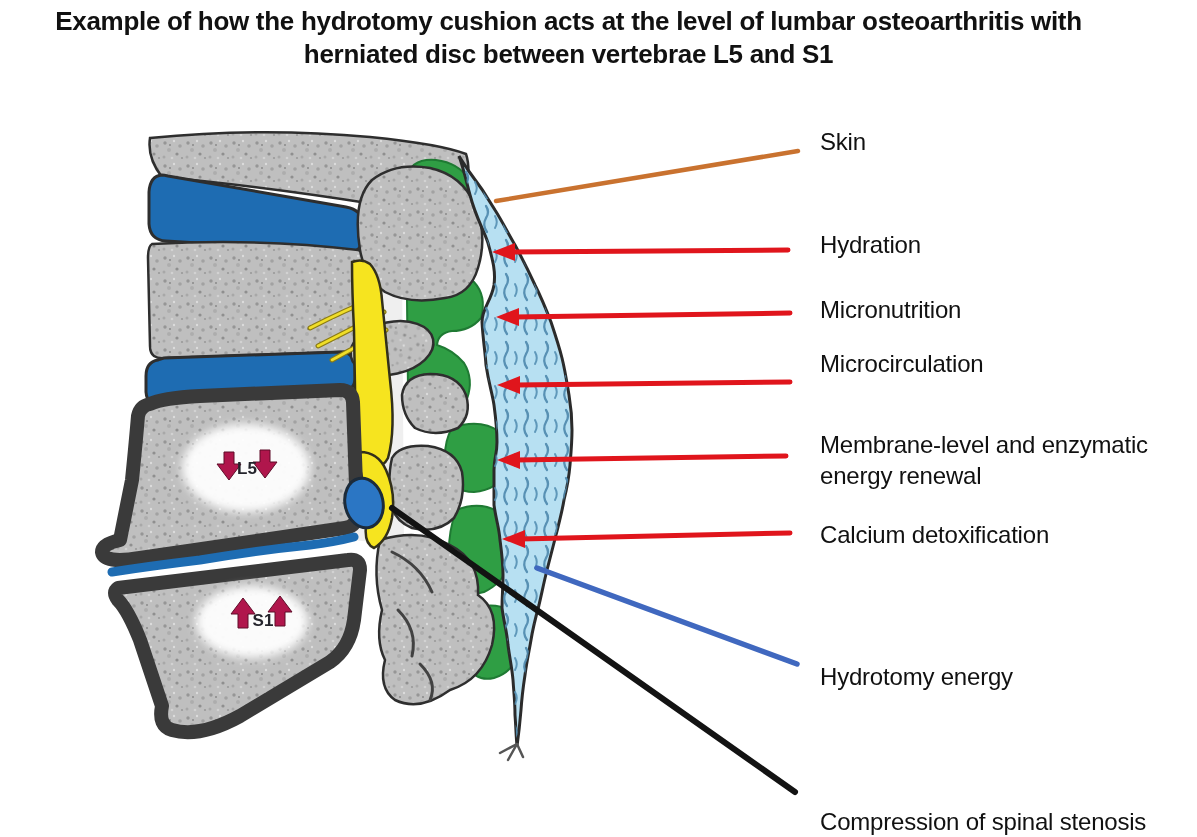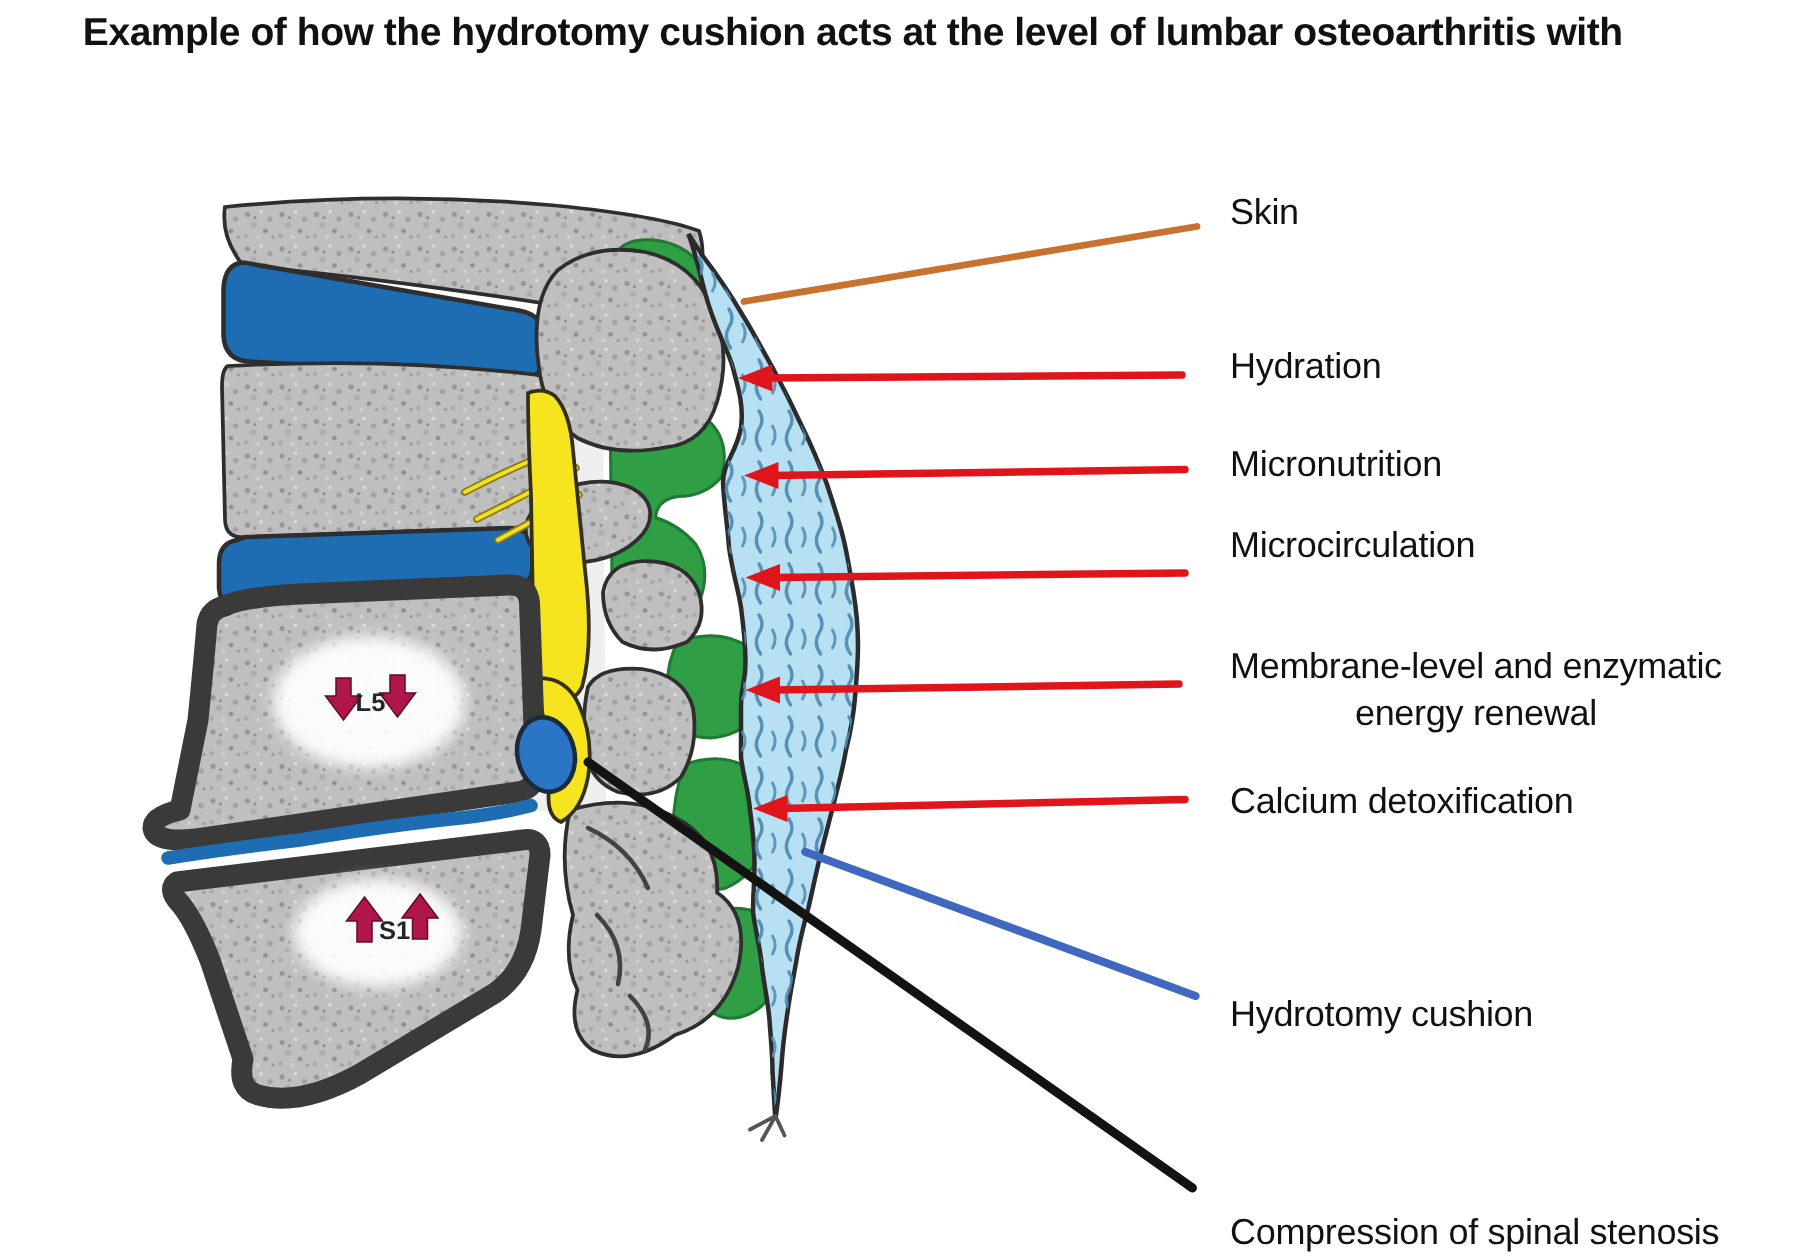--- a/index.html
+++ b/index.html
@@ -4,21 +4,21 @@
 <style>
   html,body{margin:0;padding:0;background:#ffffff;}
   body{position:relative;width:1197px;height:837px;overflow:hidden;
        font-family:"Liberation Sans",sans-serif;}
   .title{position:absolute;top:5px;left:0;width:1137px;text-align:center;
          font-weight:700;font-size:26px;line-height:33px;color:#111;
          letter-spacing:-0.3px;}
   .title span{display:block;}
   .lbl{position:absolute;left:820px;font-weight:400;font-size:24px;
        line-height:31px;color:#111;white-space:nowrap;letter-spacing:-0.2px;}
-  .lbl span{display:block;text-align:center;}
+  .lbl span{display:block;}
   #fig{position:absolute;top:0;left:0;}
   .figtext{font-family:"Liberation Sans",sans-serif;font-weight:700;}
 </style>
 </head>
 <body>
 
 <svg id="fig" width="1197" height="837" viewBox="0 0 1197 837">
   <defs>
     <pattern id="speck" width="23" height="23" patternUnits="userSpaceOnUse">
       <rect width="23" height="23" fill="#bfbfbf"></rect>
@@ -156,27 +156,28 @@
     <polygon points="502,539 525,530 525,548" fill="#e0151c"></polygon>
 
     <line x1="537" y1="568" x2="797" y2="664" stroke-width="5.5" stroke="#4068bf"></line>
 
     <line x1="392" y1="508" x2="795" y2="792" stroke-width="6" stroke="#131313"></line>
   </g>
 </svg>
 
 <div class="title">
   <span>Example of how the hydrotomy cushion acts at the level of lumbar osteoarthritis with</span>
+  <span>herniated disc between vertebrae L5 and S1</span>
 </div>
 
 <div class="lbl" style="top:126px">Skin</div>
 <div class="lbl" style="top:229px">Hydration</div>
 <div class="lbl" style="top:294px">Micronutrition</div>
 <div class="lbl" style="top:348px">Microcirculation</div>
 <div class="lbl" style="top:429px">
   <span>Membrane-level and enzymatic</span>
   <span>energy renewal</span>
 </div>
 <div class="lbl" style="top:519px">Calcium detoxification</div>
-<div class="lbl" style="top:661px">Hydrotomy cushion</div>
+<div class="lbl" style="top:661px">Hydrotomy energy</div>
 <div class="lbl" style="top:806px">
   <span>Compression of spinal stenosis</span>
 </div>
 
 </body></html>

